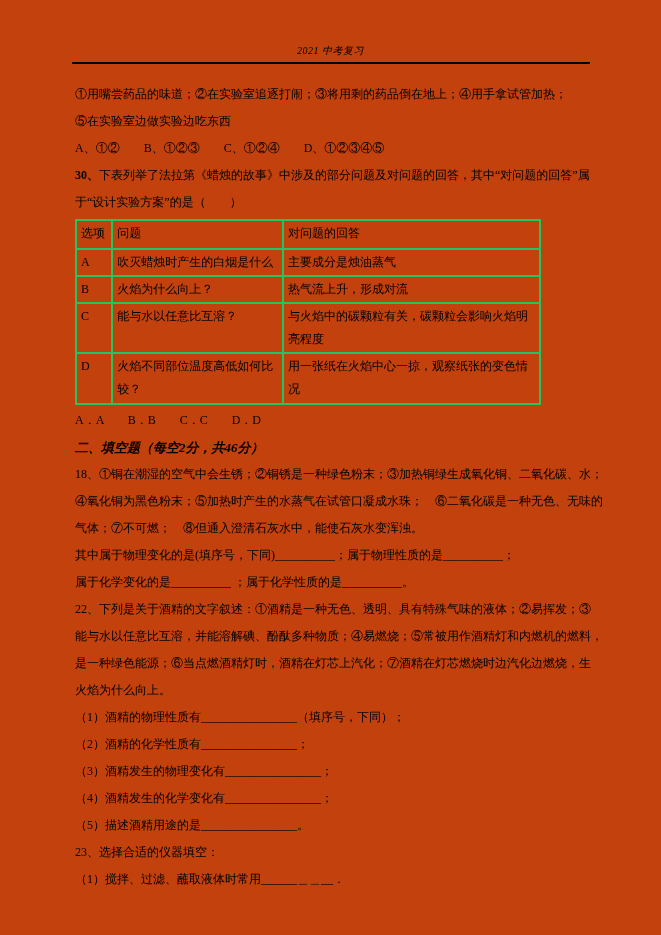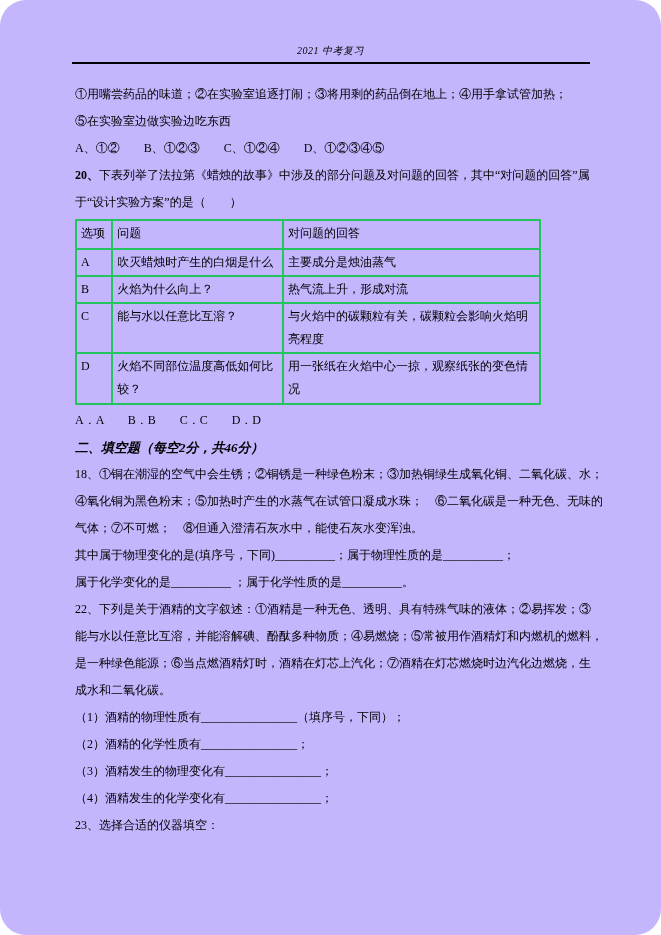--- a/index.html
+++ b/index.html
@@ -1,25 +1,24 @@
 <!DOCTYPE html>
 <html><head>
 <meta charset="utf-8">
 <style>
   html, body { margin: 0; padding: 0; background: #ffffff; }
   .page {
     position: relative;
     width: 661px;
     height: 935px;
-    background: #c4b5fd;
+    background: #c2410c;
     color: #000000;
     font-family: "Liberation Serif", "DejaVu Serif", serif;
     font-size: 12px;
     overflow: hidden;
-    border-radius: 26px;
   }
   .header-title {
     padding-top: 45px;
     text-align: center;
     font-size: 10px;
     font-style: italic;
     line-height: 12px;
     letter-spacing: 0.5px;
   }
   .header-rule {
@@ -71,21 +70,21 @@
 
   <div class="header-title">2021 中考复习</div>
   <div class="header-rule"></div>
 
   <div class="content">
 
     <p>①用嘴尝药品的味道；②在实验室追逐打闹；③将用剩的药品倒在地上；④用手拿试管加热；</p>
     <p>⑤在实验室边做实验边吃东西</p>
     <p>A、①②　　B、①②③　　C、①②④　　D、①②③④⑤</p>
 
-    <p><span class="bold">20、</span><span>下表列举了法拉第《蜡烛的故事》中涉及的部分问题及对问题的回答，其中“对问题的回答”属</span></p>
+    <p><span class="bold">30、</span><span>下表列举了法拉第《蜡烛的故事》中涉及的部分问题及对问题的回答，其中“对问题的回答”属</span></p>
     <p>于“设计实验方案”的是（　　）</p>
 
     <table class="qtable">
       <colgroup>
         <col class="col-opt">
         <col class="col-q">
         <col class="col-a">
       </colgroup>
       <tbody>
           <tr class="r-hdr">
@@ -122,23 +121,25 @@
 
     <p><span>18、</span><span>①铜在潮湿的空气中会生锈；②铜锈是一种绿色粉末；③加热铜绿生成氧化铜、二氧化碳、水；</span></p>
     <p>④氧化铜为黑色粉末；⑤加热时产生的水蒸气在试管口凝成水珠；　⑥二氧化碳是一种无色、无味的</p>
     <p>气体；⑦不可燃；　⑧但通入澄清石灰水中，能使石灰水变浑浊。</p>
     <p>其中属于物理变化的是(填序号，下同)__________；属于物理性质的是__________；</p>
     <p>属于化学变化的是__________ ；属于化学性质的是__________。</p>
 
     <p><span>22、</span><span>下列是关于酒精的文字叙述：①酒精是一种无色、透明、具有特殊气味的液体；②易挥发；③</span></p>
     <p>能与水以任意比互溶，并能溶解碘、酚酞多种物质；④易燃烧；⑤常被用作酒精灯和内燃机的燃料，</p>
     <p>是一种绿色能源；⑥当点燃酒精灯时，酒精在灯芯上汽化；⑦酒精在灯芯燃烧时边汽化边燃烧，生</p>
-    <p>成水和二氧化碳。</p>
+    <p>火焰为什么向上。</p>
 
     <p class="indent">（1）酒精的物理性质有________________（填序号，下同）；</p>
     <p class="indent">（2）酒精的化学性质有________________；</p>
     <p class="indent">（3）酒精发生的物理变化有________________；</p>
     <p class="indent">（4）酒精发生的化学变化有________________；</p>
+    <p class="indent">（5）描述酒精用途的是________________。</p>
 
     <p><span>23、</span><span>选择合适的仪器填空：</span></p>
+    <p class="indent">（1）搅拌、过滤、蘸取液体时常用______＿＿__．</p>
 
   </div>
 </div>
 
 </body></html>

